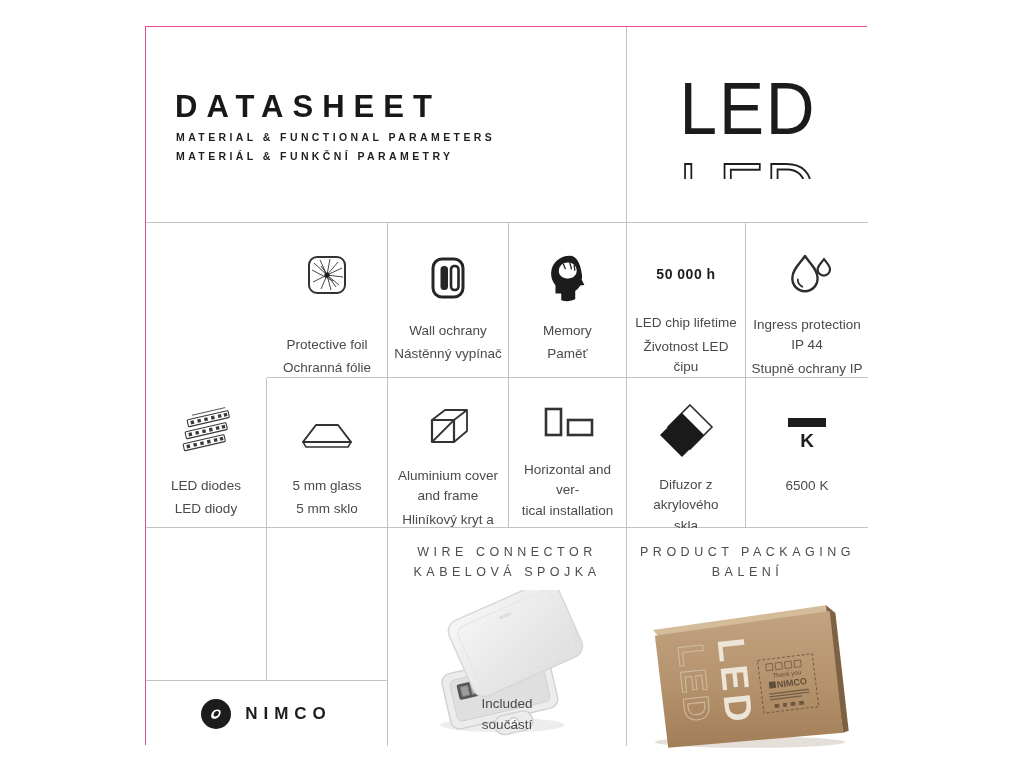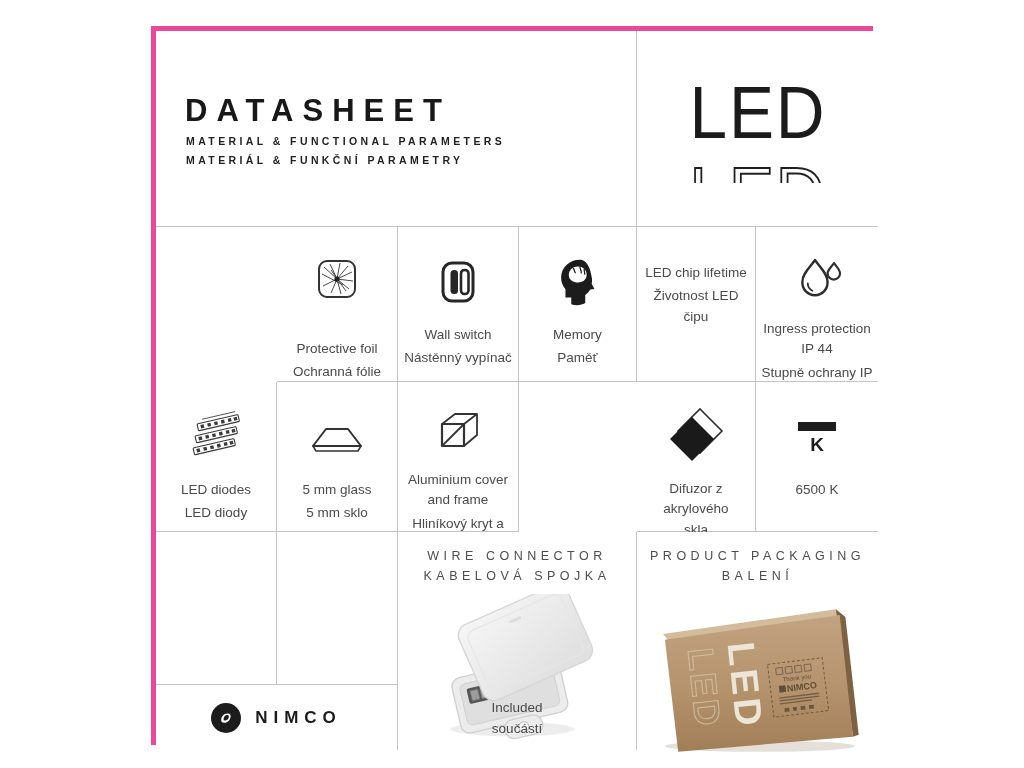--- a/index.html
+++ b/index.html
@@ -4,22 +4,22 @@
 <style>
   html,body{margin:0;padding:0;}
   body{
     width:1024px;height:768px;background:#ffffff;
     font-family:"Liberation Sans", sans-serif;
     -webkit-font-smoothing:antialiased;
     overflow:hidden;
   }
   .page{position:relative;width:1024px;height:768px;background:#fff;}
   .frame{
-    position:absolute;left:151px;top:26px;width:722px;height:719px;
-    border:5px solid #ec4899;box-sizing:border-box;
+    position:absolute;left:145px;top:26px;width:722px;height:719px;
+    border:1px solid #ec4899;box-sizing:border-box;
   }
   .cell{position:absolute;box-sizing:border-box;border-color:#c3c3c3;border-style:solid;border-width:0;background:#fff;}
   .br{border-right-width:1px;}
   .bb{border-bottom-width:1px;}
 
   
   .title{
     position:absolute;left:29px;top:62px;
     font-size:31px;font-weight:700;letter-spacing:9px;color:#181818;white-space:nowrap;
   }
@@ -123,21 +123,21 @@
 
     <div class="cell br bb feat" style="left:242px;top:196px;width:121px;height:155px;">
       <div class="icon-slot">
         <svg width="56" height="56" viewBox="0 0 56 56" fill="none" stroke="#262626">
           <rect x="13" y="9" width="30" height="38" rx="9" stroke-width="3"></rect>
           <rect x="20.5" y="16" width="7.5" height="24" rx="3.5" fill="#262626" stroke="none"></rect>
           <rect x="31" y="16" width="7.5" height="24" rx="3.5" stroke-width="2.6"></rect>
         </svg>
       </div>
       <div class="flabel">
-          <div class="en">Wall switch</div>
+          <div class="en">Wall ochrany</div>
           <div class="cz">Nástěnný vypínač</div>
         </div>
     </div>
 
     <div class="cell br bb feat" style="left:363px;top:196px;width:118px;height:155px;">
       <div class="icon-slot">
         <svg width="54" height="56" viewBox="0 0 56 56">
           <path fill="#1c1c1c" d="M30,5 C19,5 11,13 10.5,22.5 c-0.3,5 1.5,9.5 4.5,13 V44 h6 v7 c5,1.8 10.5,1.2 14.5,-1.2 v-8.3 c2.2,-1.5 4,-3.4 5.2,-5.6 l4.3,-0.6 -2.8,-5.4 c0.5,-2.2 0.5,-4.4 0.1,-6.4 C40.5,12 36.5,5 30,5 z"></path>
           <path fill="#ffffff" d="M18.5,21.5 c-0.5,-5.5 4,-9.5 9,-9.5 c5.5,0 9.5,3.5 9.5,8.5 c0,4.5 -3.5,8 -9,8 c-5,0 -9,-2.5 -9.5,-7 z"></path>
           <g fill="none" stroke="#1c1c1c" stroke-width="1.3">
@@ -147,20 +147,23 @@
           </g>
         </svg>
       </div>
       <div class="flabel">
           <div class="en">Memory</div>
           <div class="cz">Paměť</div>
         </div>
     </div>
 
     <div class="cell br bb feat" style="left:481px;top:196px;width:119px;height:155px;">
+      <div class="icon-slot">
+        <div class="icon-text">50 000 h</div>
+      </div>
       <div class="flabel">
           <div class="en">LED chip lifetime</div>
           <div class="cz">Životnost LED čipu</div>
         </div>
     </div>
 
     <div class="cell bb feat" style="left:600px;top:196px;width:122px;height:155px;">
       <div class="icon-slot">
         <svg width="56" height="56" viewBox="0 0 56 56" fill="none" stroke="#2e2e2e" stroke-linejoin="round" stroke-linecap="round">
           <path stroke-width="2.4" d="M26,9 C31,16.5 38.5,22.5 38.5,30.5 A12.6,12.6 0 1 1 13.4,30.5 C13.4,22.5 21,16.5 26,9 Z"></path>
@@ -242,20 +245,34 @@
           <line x1="12" y1="40" x2="34" y2="18" stroke-width="1.8"></line>
         </svg>
       </div>
       <div class="flabel">
           <div class="en">Aluminium cover
 and frame</div>
           <div class="cz">Hliníkový kryt a rám</div>
         </div>
     </div>
 
+    <div class="cell br bb feat" style="left:363px;top:351px;width:118px;height:150px;">
+      <div class="icon-slot">
+        <svg width="64" height="46" viewBox="0 0 64 46" fill="none" stroke="#333">
+          <rect x="10" y="7" width="15" height="26" stroke-width="2.6"></rect>
+          <rect x="32" y="18" width="24" height="15" stroke-width="2.6"></rect>
+        </svg>
+      </div>
+      <div class="flabel">
+          <div class="en">Horizontal and ver-
+tical installation</div>
+          <div class="cz">Horizontální i
+vertikální instalace</div>
+        </div>
+    </div>
 
     <div class="cell br bb feat" style="left:481px;top:351px;width:119px;height:150px;">
       <div class="icon-slot">
         <svg width="58" height="58" viewBox="0 0 58 58">
           <polygon points="33,3 55,25 33,47 11,25" fill="none" stroke="#2c2c2c" stroke-width="1.6"></polygon>
           <polygon points="25,11 47,33 25,55 3,33" fill="#1a1a1a"></polygon>
         </svg>
       </div>
       <div class="flabel">
           <div class="cz">Difuzor z akrylového

